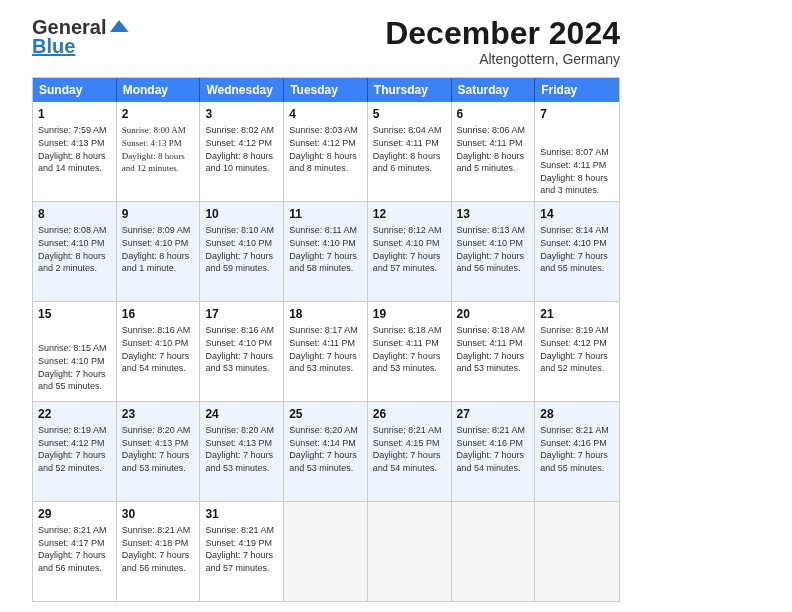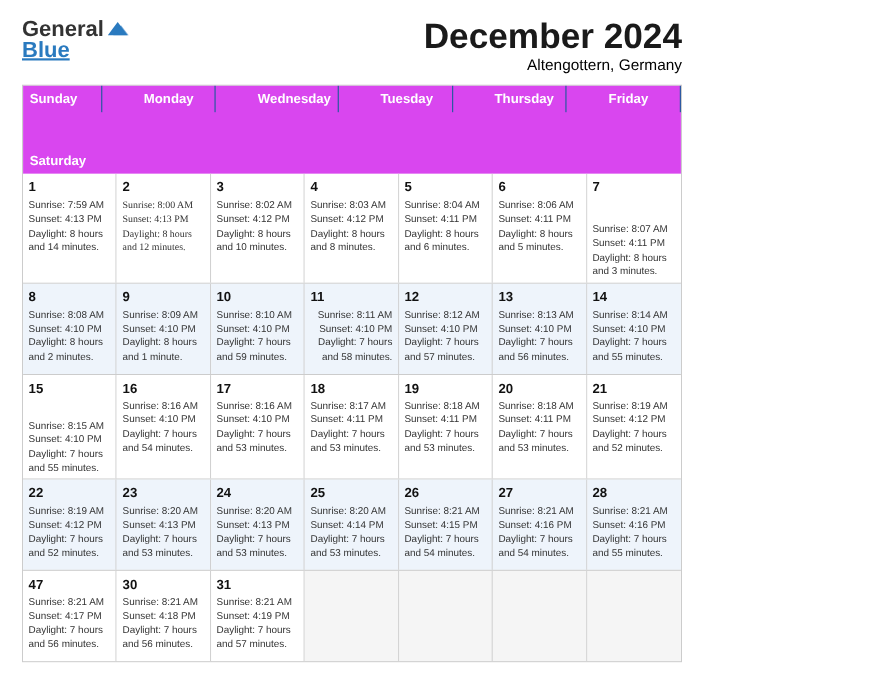--- a/index.html
+++ b/index.html
@@ -6,21 +6,21 @@
     body {
       font-family: Arial, sans-serif;
       background: #fff;
       width: 792px;
       height: 612px;
       overflow: hidden;
     }
     .page {
       width: 640px;
       height: 612px;
-      padding: 16px 20px 10px 20px;
+      padding: 16px 20px 10px 32px;
       display: flex;
       flex-direction: column;
     }
     .header {
       display: flex;
       justify-content: space-between;
       align-items: flex-start;
       margin-bottom: 10px;
     }
     .logo {
@@ -34,33 +34,32 @@
       text-align: right;
     }
     .month-title {
       font-size: 32px;
       font-weight: bold;
       color: #1a1a1a;
       line-height: 1.1;
     }
     .subtitle {
       font-size: 14px;
-      color: #000000;
+      color: #404040;
     }
     .calendar {
       flex: 1;
       display: flex;
       flex-direction: column;
       border: 1px solid #ccc;
     }
     .cal-header {
       display: grid;
-      grid-template-columns: repeat(6, 1fr);
-      background: #d946ef;
-      gap: 32px;
+      grid-template-columns: repeat(7, 1fr);
+      background: #3b82f6;
     }
     .cal-header-cell {
       color: #fff;
       font-weight: bold;
       font-size: 12px;
       padding: 5px 6px;
       text-align: left;
       border-right: 1px solid #1a5a9a;
     }
     .cal-header-cell:last-child { border-right: none; }
@@ -122,22 +121,22 @@
     </div>
   </div>
 
   <div class="calendar">
     <div class="cal-header">
       <div class="cal-header-cell">Sunday</div>
       <div class="cal-header-cell">Monday</div>
       <div class="cal-header-cell">Wednesday</div>
       <div class="cal-header-cell">Tuesday</div>
       <div class="cal-header-cell">Thursday</div>
+      <div class="cal-header-cell">Saturday</div>
       <div class="cal-header-cell">Friday</div>
-      <div class="cal-header-cell">Saturday</div>
     </div>
     <div class="cal-body" id="cal-body">
     <div class="cal-row">
           <div class="cal-cell">
             <span class="day-num">1</span>
             <div class="cell-text" style="white-space: pre-line;">Sunrise: 7:59 AM
 Sunset: 4:13 PM
 Daylight: 8 hours
 and 14 minutes.</div>
           </div>
@@ -201,21 +200,21 @@
           </div>
           <div class="cal-cell alt-row">
             <span class="day-num">10</span>
             <div class="cell-text" style="white-space: pre-line;">Sunrise: 8:10 AM
 Sunset: 4:10 PM
 Daylight: 7 hours
 and 59 minutes.</div>
           </div>
           <div class="cal-cell alt-row">
             <span class="day-num">11</span>
-            <div class="cell-text" style="white-space: pre-line; text-align: right;">Sunrise: 8:11 AM
+            <div class="cell-text" style="white-space: pre-line;">Sunrise: 8:11 AM
 Sunset: 4:10 PM
 Daylight: 7 hours
 and 58 minutes.</div>
           </div>
           <div class="cal-cell alt-row">
             <span class="day-num">12</span>
             <div class="cell-text" style="white-space: pre-line;">Sunrise: 8:12 AM
 Sunset: 4:10 PM
 Daylight: 7 hours
 and 57 minutes.</div>
@@ -332,21 +331,21 @@
           <div class="cal-cell alt-row">
             <span class="day-num">28</span>
             <div class="cell-text" style="white-space: pre-line;">Sunrise: 8:21 AM
 Sunset: 4:16 PM
 Daylight: 7 hours
 and 55 minutes.</div>
           </div>
         </div>
         <div class="cal-row">
           <div class="cal-cell">
-            <span class="day-num">47</span>
+            <span class="day-num">29</span>
             <div class="cell-text" style="white-space: pre-line;">Sunrise: 8:21 AM
 Sunset: 4:17 PM
 Daylight: 7 hours
 and 56 minutes.</div>
           </div>
           <div class="cal-cell">
             <span class="day-num">30</span>
             <div class="cell-text" style="white-space: pre-line;">Sunrise: 8:21 AM
 Sunset: 4:18 PM
 Daylight: 7 hours

